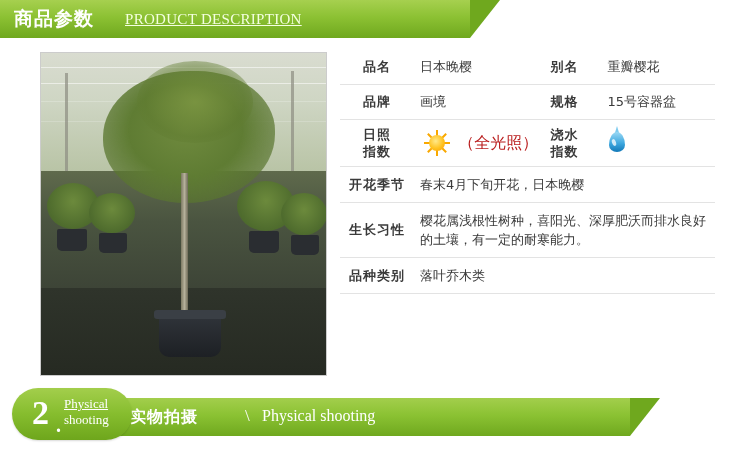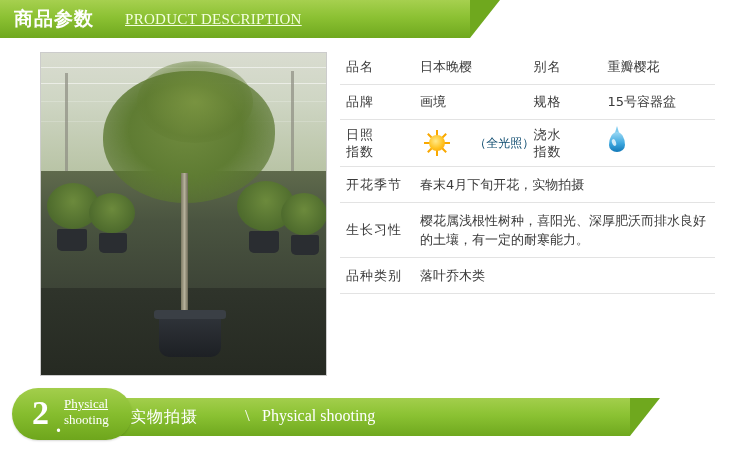--- a/index.html
+++ b/index.html
@@ -131,21 +131,22 @@
   .spec-table td {
     border-bottom: 1px solid #e3e3e3;
     font-size: 13px;
     color: #3a3a3a;
     padding: 8px 6px;
     vertical-align: middle;
     font-family: "DejaVu Sans", "Liberation Sans", sans-serif;
   }
   .lbl {
     color: #6fb52a;
-    font-weight: normal;
+    font-weight: bold;
+    text-align: center;
     font-size: 14px;
     width: 62px;
     letter-spacing: 1px;
   }
   .val {
     color: #3f3f3f;
     padding-left: 10px;
   }
   .row-sun td { padding-top: 6px; padding-bottom: 6px; }
   .lbl-two {
@@ -164,23 +165,23 @@
     position:absolute; left:9px; top:6px; width:16px; height:16px;
     border-radius:50%;
     background: radial-gradient(circle at 42% 38%, #ffe98a 0%, #ffc21f 55%, #f79a06 100%);
   }
   .ray {
     position:absolute; left:16px; top:1px; width:2px; height:26px;
     background:#f9a800;
     transform-origin: 50% 50%;
   }
   .sun-note {
-    font-size: 12px;
-    color: #0c4a6e;
-    margin-left: 16px;
+    font-size: 16px;
+    color: #b91c1c;
+    margin-left: 0;
     vertical-align: middle;
   }
   .drop-icon {
     display:inline-block;
     width: 18px; height: 26px;
     position: relative;
     vertical-align: middle;
   }
   .drop-shape {
     position:absolute; left:1px; top:2px;
@@ -264,21 +265,21 @@
     position:absolute;
     right:-30px; top:0;
     width:0;height:0;
     border-top: 38px solid #6fa81e;
     border-right: 30px solid transparent;
   }
   .bbar-cn {
     position:absolute;
     left: 20px; top: 9px;
     font-size: 16px;
-    font-weight:normal;
+    font-weight:bold;
     color:#ffffff;
     letter-spacing: 1px;
     font-family: "DejaVu Sans", "Liberation Sans", sans-serif;
   }
   .bbar-sep {
     position:absolute;
     left: 135px; top: 8px;
     font-size: 17px;
     color:#ffffff;
     font-family: "Liberation Serif", serif;
@@ -363,21 +364,21 @@
       <td class="val">
         <span class="drop-icon">
           <span class="drop-tip"></span>
           <span class="drop-shape"></span>
           <span class="drop-hl"></span>
         </span>
       </td>
     </tr>
     <tr>
       <td class="lbl">开花季节</td>
-      <td class="val wrap-val" colspan="3">春末4月下旬开花，实物拍摄</td>
+      <td class="val wrap-val" colspan="3">春末4月下旬开花，日本晚樱</td>
     </tr>
     <tr>
       <td class="lbl">生长习性</td>
       <td class="val wrap-val" colspan="3">樱花属浅根性树种，喜阳光、深厚肥沃而排水良好的土壤，有一定的耐寒能力。</td>
     </tr>
     <tr>
       <td class="lbl">品种类别</td>
       <td class="val wrap-val" colspan="3">落叶乔木类</td>
     </tr>
   </tbody>

